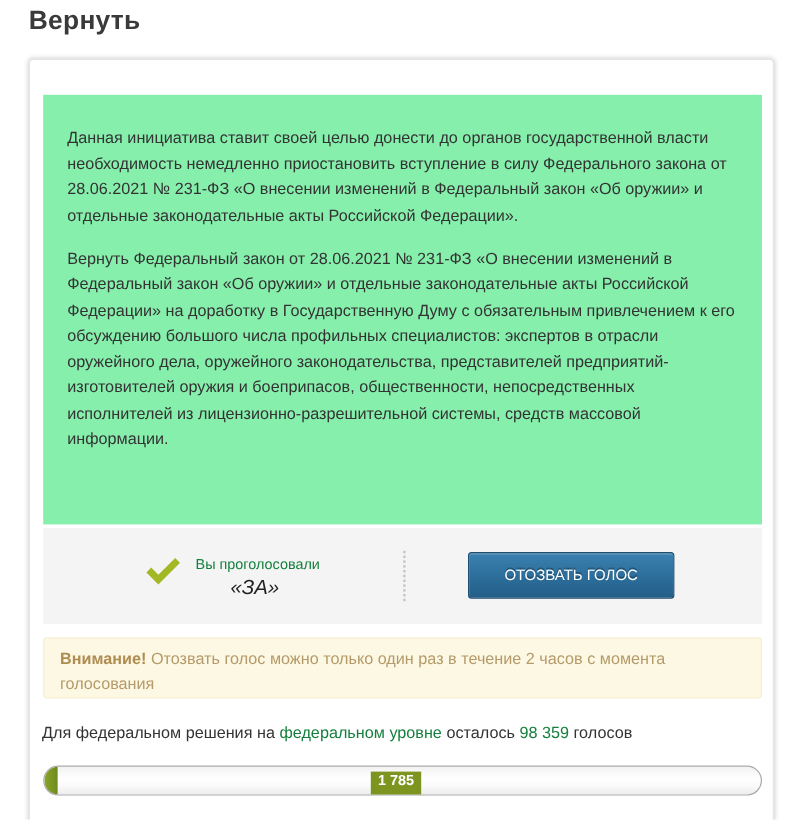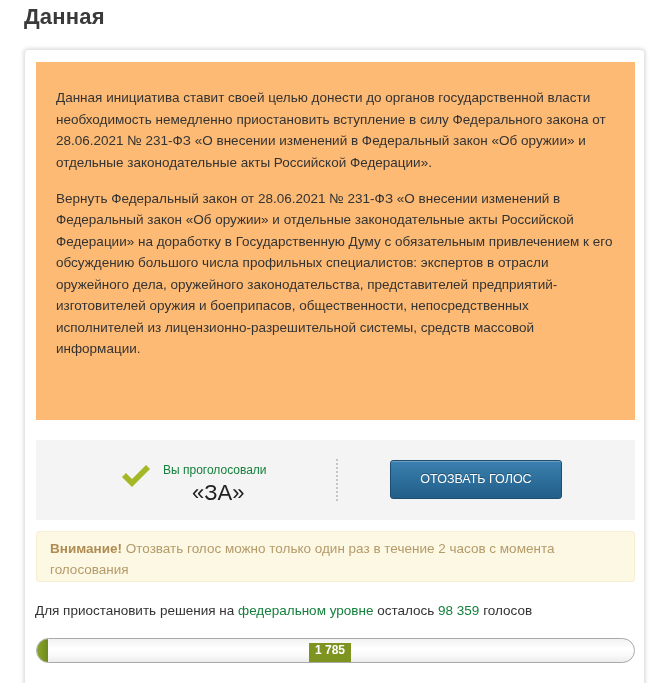--- a/index.html
+++ b/index.html
@@ -20,44 +20,44 @@
     .card {
       position: absolute; left: 24px; top: 49px;
       width: 621px; height: 650px;
       background: #ffffff;
       border: 1px solid #e6e6e6;
       border-radius: 4px;
       box-shadow: 0 0 4px rgba(0,0,0,0.18);
     }
 
     .description {
-      position: absolute; left: 11px; top: 12px;
+      position: absolute; left: 11px; top: 29px;
       width: 599px; height: 358px;
-      background: #fdba74;
+      background: #86efac;
       padding: 25px 20px 0 20px;
       font-size: 13.5px; line-height: 21.5px; color: #333;
     }
     .description p { margin-bottom: 14.5px; }
 
     .vote-panel {
       position: absolute; left: 11px; top: 390px;
       width: 599px; height: 80px;
       background: #f4f4f4;
     }
     .check-icon {
       position: absolute; left: 84px; top: 24px;
       width: 32px; height: 26px;
     }
     .voted-label {
       position: absolute; left: 127px; top: 23px;
       font-size: 12px; color: #15803d;
     }
     .voted-value {
       position: absolute; left: 156px; top: 40px;
-      font-size: 22px; color: #222;
+      font-size: 17px; color: #222; font-style: italic;
     }
     .divider {
       position: absolute; left: 300px; top: 19px;
       width: 0; height: 42px;
       border-left: 2px dotted #c4c4c4;
     }
     .revoke-button {
       position: absolute; left: 354px; top: 20px;
       width: 172px; height: 39px;
       border-radius: 3px;
@@ -106,21 +106,21 @@
       height: 28px; padding: 0 6px;
       background: #7d9420;
       color: #ffffff; font-size: 12px; font-weight: bold;
       line-height: 15px;
     }
   </style>
 </head>
 <body>
 
 <div class="page">
-  <h1 class="page-title">Данная</h1>
+  <h1 class="page-title">Вернуть</h1>
 
   <div class="card">
 
     <div class="description">
       <p>Данная инициатива ставит своей целью донести до органов государственной власти необходимость немедленно приостановить вступление в силу Федерального закона от 28.06.2021 № 231-ФЗ «О внесении изменений в Федеральный закон «Об оружии» и отдельные законодательные акты Российской Федерации».</p>
       <p>Вернуть Федеральный закон от 28.06.2021 № 231-ФЗ «О внесении изменений в Федеральный закон «Об оружии» и отдельные законодательные акты Российской Федерации» на доработку в Государственную Думу с обязательным привлечением к его обсуждению большого числа профильных специалистов: экспертов в отрасли оружейного дела, оружейного законодательства, представителей предприятий-изготовителей оружия и боеприпасов, общественности, непосредственных исполнителей из лицензионно-разрешительной системы, средств массовой информации.</p>
     </div>
 
     <div class="vote-panel">
       <span class="check-icon">
@@ -133,21 +133,21 @@
       <span class="divider"></span>
       <div class="revoke-button">ОТОЗВАТЬ ГОЛОС</div>
     </div>
 
     <div class="warning">
       <b>Внимание!</b>
       <span>Отозвать голос можно только один раз в течение 2 часов с момента голосования</span>
     </div>
 
     <div class="remaining">
-      <span>Для приостановить решения на</span>
+      <span>Для федеральном решения на</span>
       <b>федеральном уровне</b>
       <span>осталось</span>
       <b>98 359</b>
       <span>голосов</span>
     </div>
 
     <div class="progress">
       <div class="progress-fill"></div>
       <span class="progress-count">1 785</span>
     </div>

